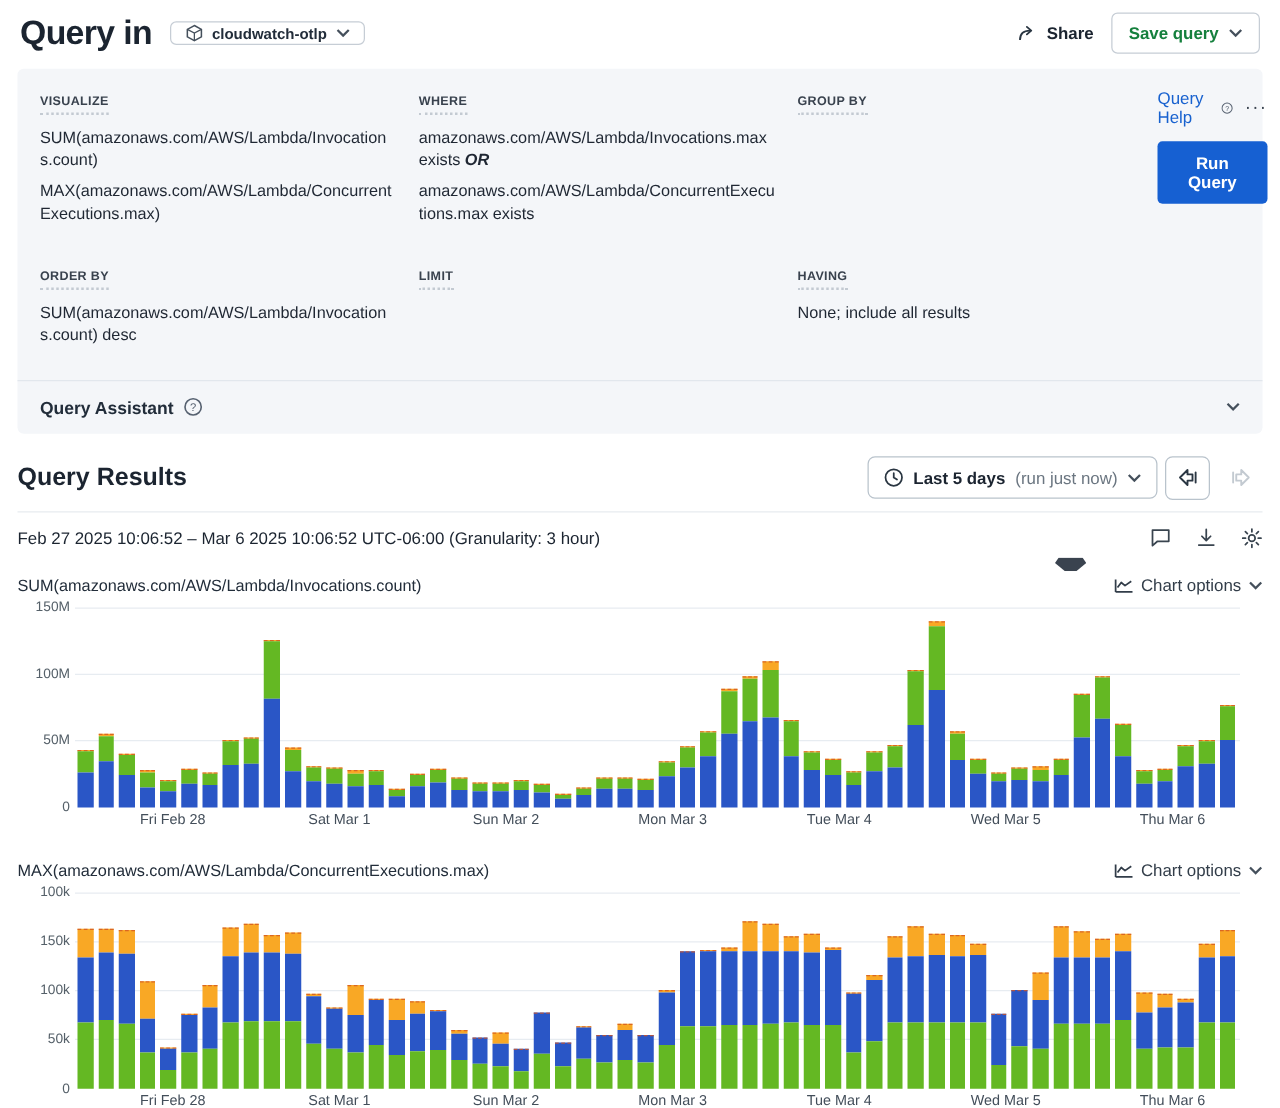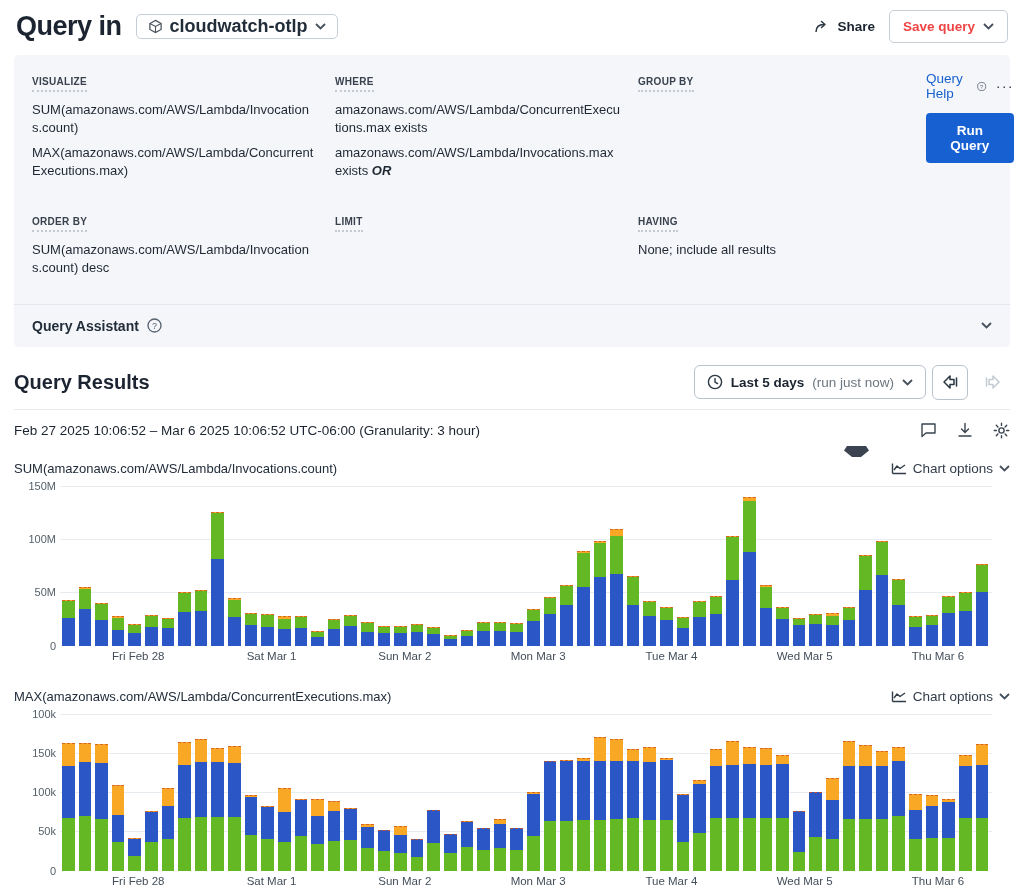--- a/index.html
+++ b/index.html
@@ -3,24 +3,24 @@
 <meta charset="utf-8">
 <style>
   * { box-sizing: border-box; margin: 0; padding: 0; }
   html,body { background:#fff; }
   body { font-family:"Liberation Sans", sans-serif; color:#1f2733; }
   .page { position:relative; width:1024px; height:886px; background:#fff; overflow:hidden; padding:0 14px; }
 
   
   .topbar { display:flex; align-items:center; gap:14px; padding:10px 2px 8px 2px; }
   .topbar h1 { font-size:27px; font-weight:800; letter-spacing:-0.5px; color:#1b2430; }
-  .dataset-btn { display:flex; align-items:center; gap:7px; background:#fff; border:1px solid #c6cdd5; border-radius:5px; padding:1px 11px; font-size:18px; font-weight:600; color:#222d3a; cursor:pointer; font-family:inherit;text-align:center; }
+  .dataset-btn { display:flex; align-items:center; gap:7px; background:#fff; border:1px solid #c6cdd5; border-radius:5px; padding:1px 11px; font-size:12px; font-weight:600; color:#222d3a; cursor:pointer; font-family:inherit;text-align:center; }
   .spacer { flex:1; }
   .share-btn { display:flex; align-items:center; gap:7px; background:none; border:none; font-size:13.5px; font-weight:600; color:#1b2430; cursor:pointer; font-family:inherit; }
-  .save-btn { display:flex; align-items:center; gap:8px; background:#fff; border:1px solid #c6cdd5; border-radius:5px; padding:8px 13px; font-size:13.5px; font-weight:600; color:#ef4444; cursor:pointer; font-family:inherit; }
+  .save-btn { display:flex; align-items:center; gap:8px; background:#fff; border:1px solid #c6cdd5; border-radius:5px; padding:8px 13px; font-size:13.5px; font-weight:600; color:#15803d; cursor:pointer; font-family:inherit; }
   .chev { width:11px; height:7px; }
   .chev polyline { fill:none; stroke:#45505c; stroke-width:1.8; }
 
   
   .builder { background:#f4f6f9; border-radius:5px; margin-top:4px; }
   .builder-grid { display:grid; grid-template-columns: 285px 285px 270px 1fr; gap:10px 18px; padding:16px 18px 20px 18px; }
   .clause-label { display:inline-block; font-size:10px; font-weight:700; color:#39424e; letter-spacing:.3px; border-bottom:2px dotted #c3cad2; padding-bottom:3px; }
   .clause-lines { margin-top:9px; }
   .clause-line { font-size:13px; color:#1f2733; line-height:1.42; margin-bottom:6px; word-break:break-all; cursor:pointer; }
   .clause-line .op { font-style:italic; font-weight:700; }
@@ -110,22 +110,22 @@
   <section class="builder">
     <div class="builder-grid">
       <div class="clause">
         <span class="clause-label">VISUALIZE</span><div class="clause-lines">
             <div class="clause-line">SUM(amazonaws.com/AWS/Lambda/Invocations.count)</div>
             <div class="clause-line">MAX(amazonaws.com/AWS/Lambda/ConcurrentExecutions.max)</div>
           </div>
       </div>
       <div class="clause">
         <span class="clause-label">WHERE</span><div class="clause-lines">
+            <div class="clause-line">amazonaws.com/AWS/Lambda/Invocations.max exists <em class="op">OR</em></div>
             <div class="clause-line">amazonaws.com/AWS/Lambda/ConcurrentExecutions.max exists</div>
-            <div class="clause-line">amazonaws.com/AWS/Lambda/Invocations.max exists <em class="op">OR</em></div>
           </div>
       </div>
       <div class="clause">
         <span class="clause-label">GROUP BY</span>
       </div>
       <div class="builder-actions">
         <div class="help-row">
           <a class="help-link">Query Help</a>
           <svg class="qmark" viewBox="0 0 15 15">
               <circle cx="7.5" cy="7.5" r="6.5"></circle>

